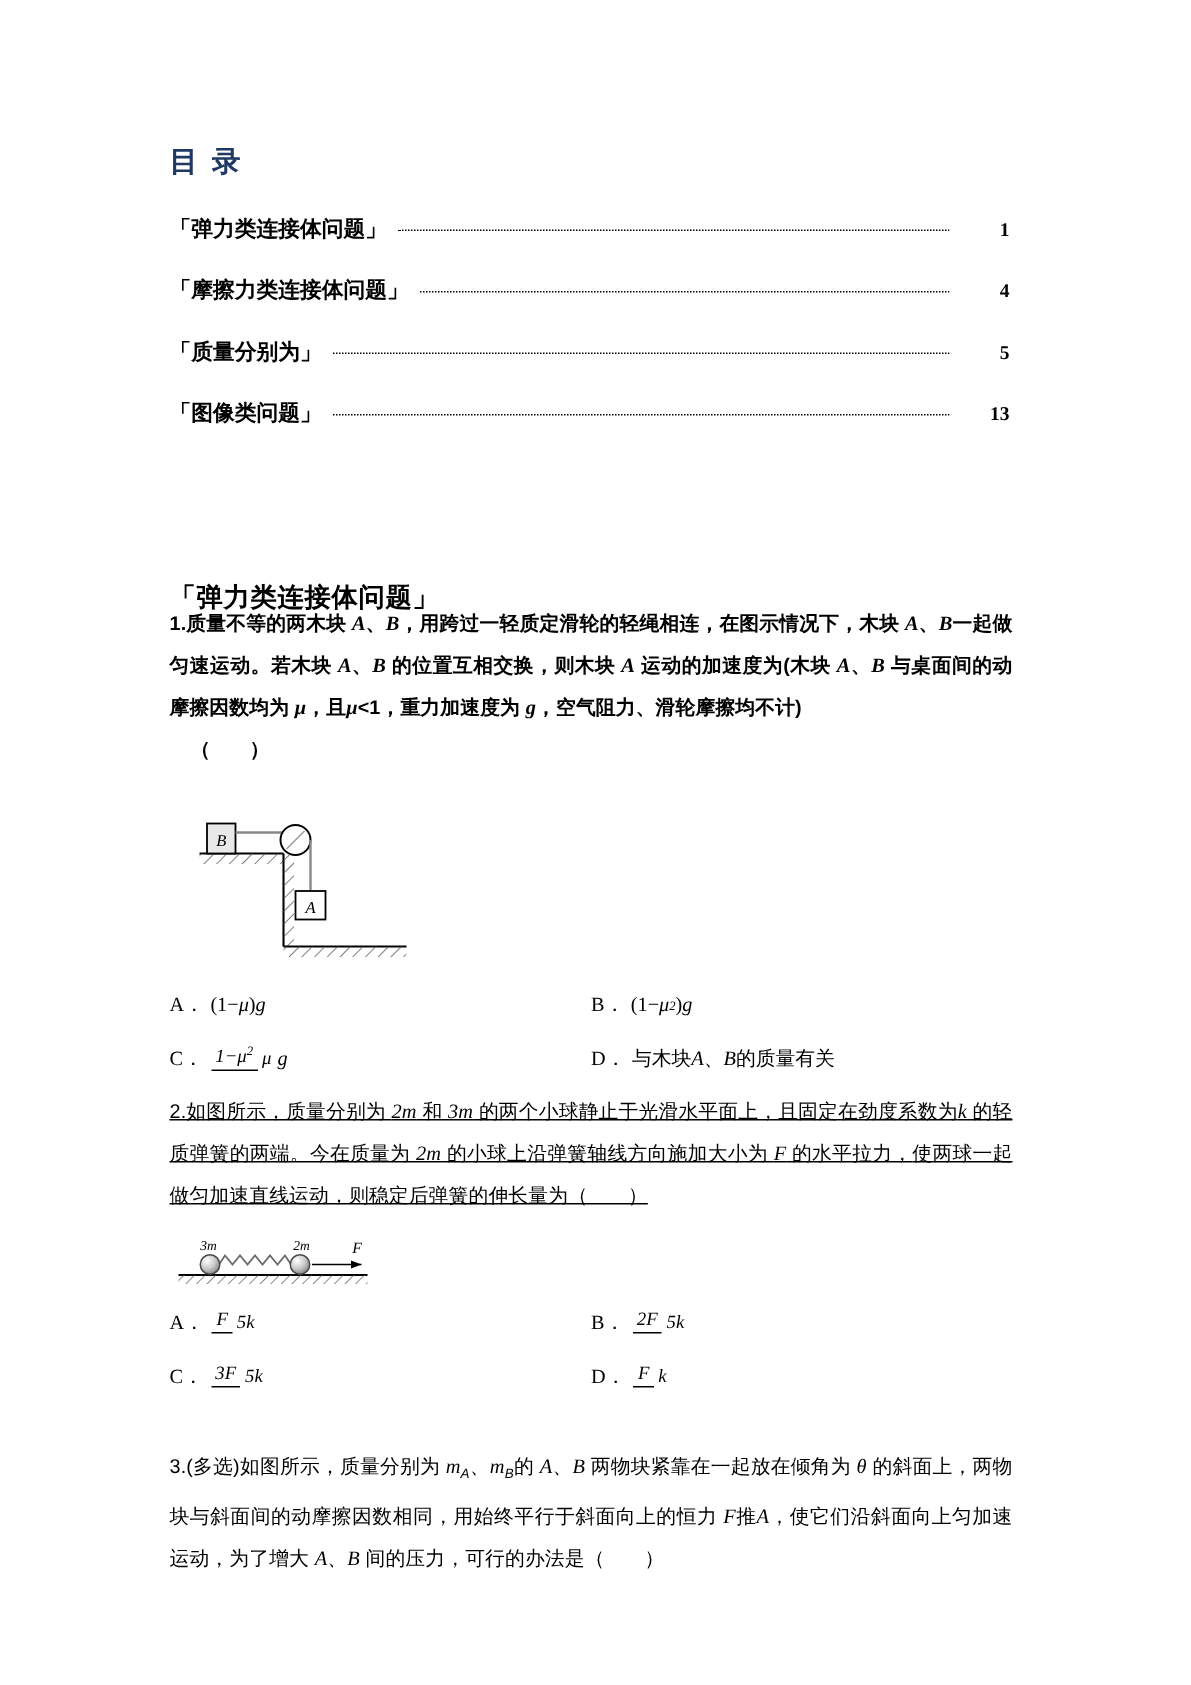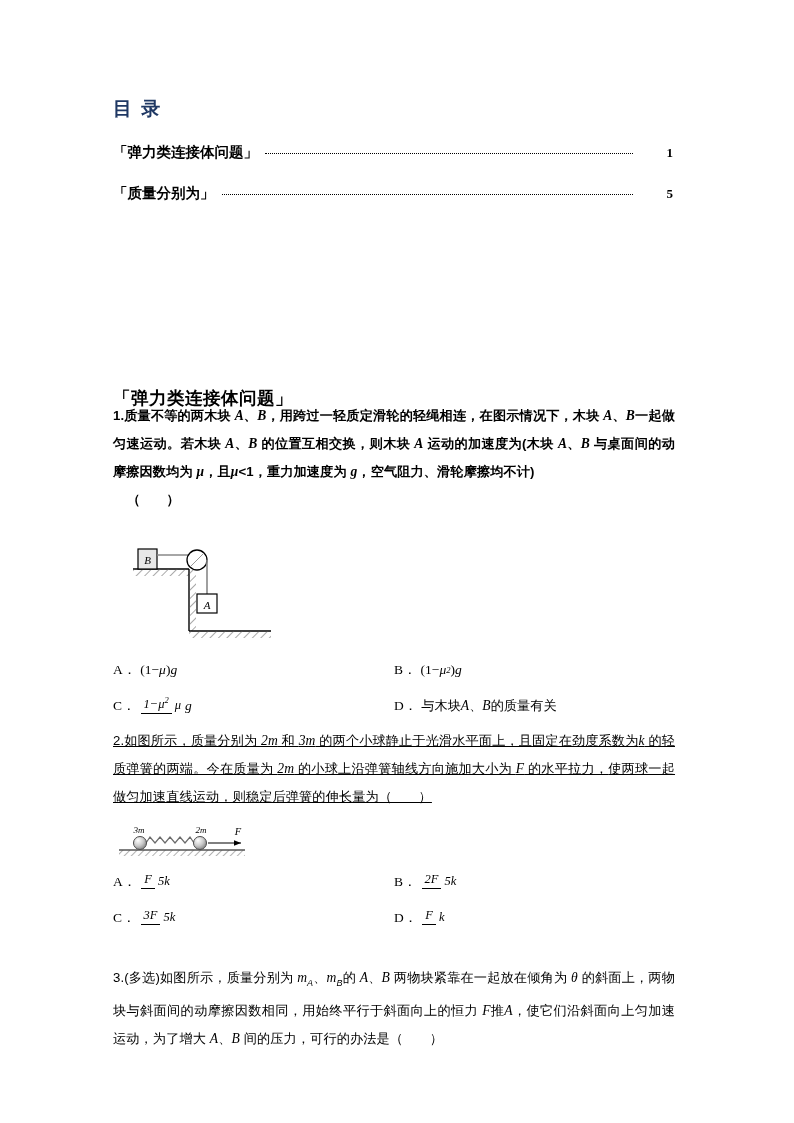--- a/index.html
+++ b/index.html
@@ -181,28 +181,38 @@
   <div class="toc-title">目 录</div>
 
   <div class="toc-list">
 
     <div class="toc-row">
       <span class="toc-label">「弹力类连接体问题」</span>
       <span class="toc-dots"></span>
       <span class="toc-page">1</span>
     </div>
 
+    <div class="toc-row">
+      <span class="toc-label">「摩擦力类连接体问题」</span>
+      <span class="toc-dots"></span>
+      <span class="toc-page">4</span>
+    </div>
 
     <div class="toc-row">
       <span class="toc-label">「质量分别为」</span>
       <span class="toc-dots"></span>
       <span class="toc-page">5</span>
     </div>
 
 
+    <div class="toc-row">
+      <span class="toc-label">「图像类问题」</span>
+      <span class="toc-dots"></span>
+      <span class="toc-page">13</span>
+    </div>
 
   </div>
 
   <div class="section-heading">「弹力类连接体问题」</div>
 
   <div class="qblock" style="top:402px;font-weight:bold;">
     <div class="qtext">
       <span>1.质量不等的两木块 </span><span class="mi">A</span><span>、</span><span class="mi">B</span><span>，用跨过一轻质定滑轮的轻绳相连，在图示情况下，木块 </span><span class="mi">A</span><span>、</span><span class="mi">B</span><span>一起做匀速运动。若木块 </span><span class="mi">A</span><span>、</span><span class="mi">B</span><span> 的位置互相交换，则木块 </span><span class="mi">A</span><span> 运动的加速度为(木块 </span><span class="mi">A</span><span>、</span><span class="mi">B</span><span> 与</span><span>桌面间的动摩擦因数均为 </span><span class="mi">μ</span><span>，且</span><span class="mi">μ</span><span>&lt;1，重力加速度为 </span><span class="mi">g</span><span>，空气阻力、滑轮摩擦均不计)</span>
     </div>
     <div class="ansline">（　　）</div>

